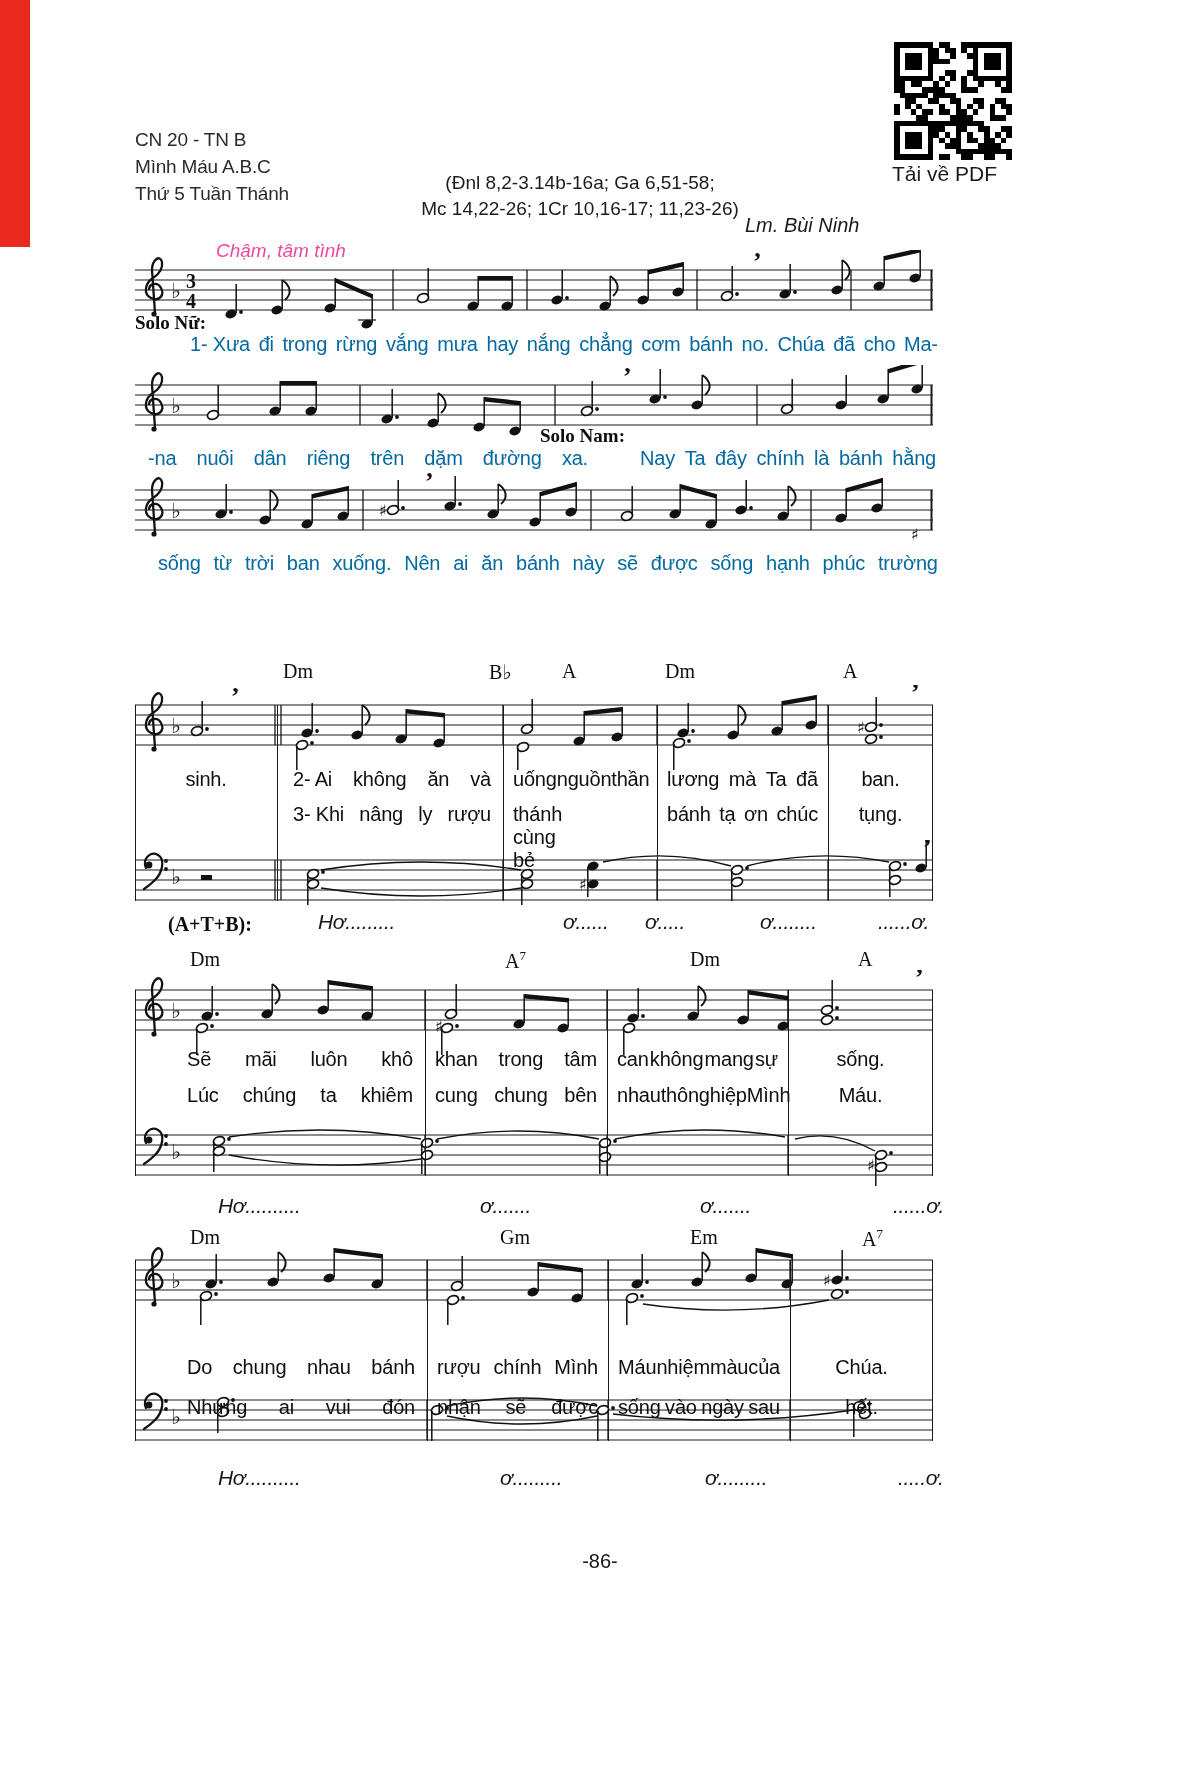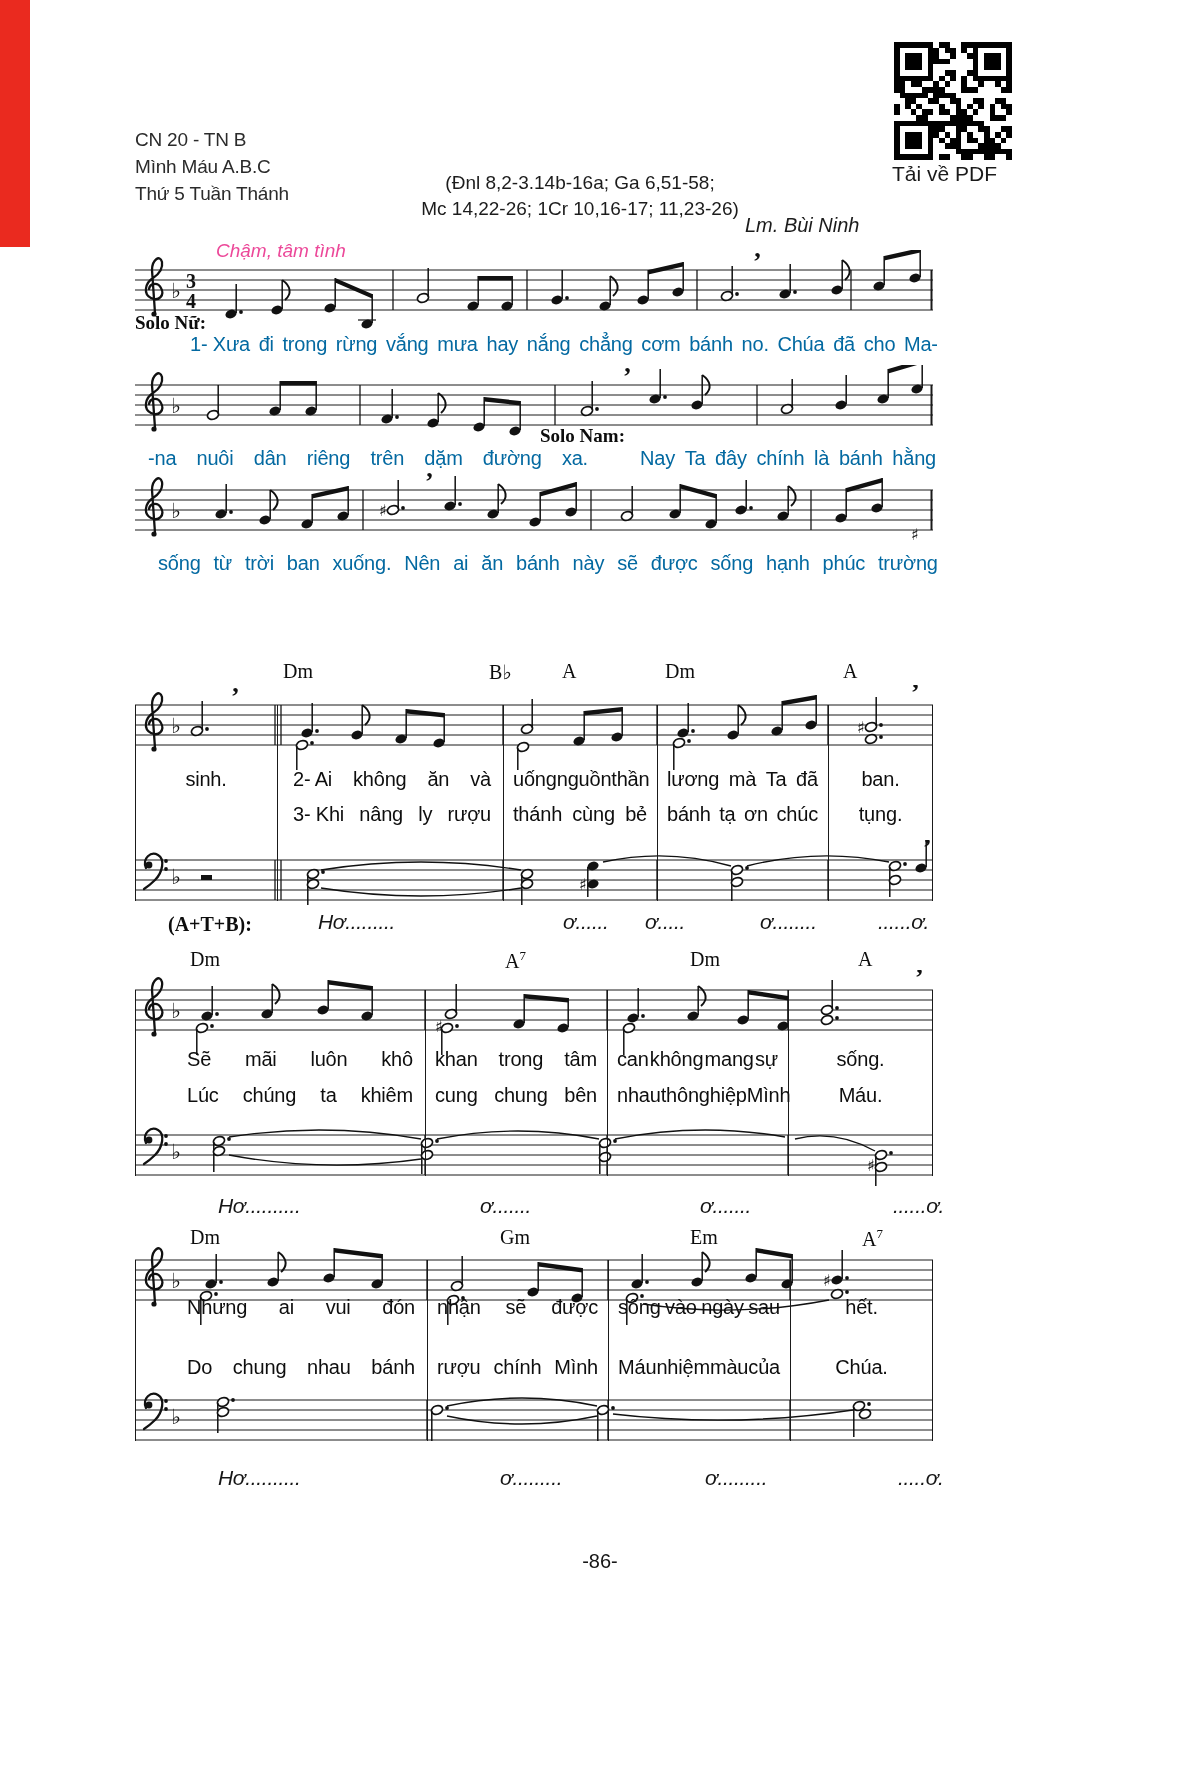--- a/index.html
+++ b/index.html
@@ -887,21 +887,21 @@
       </div>
     </div>
   <div class="colrow" style="left:135px;top:803px;width:798px;">
       <div class="col center" style="width: 142px;"></div>
       <div class="col" style="width: 226px; padding-left: 16px; padding-right: 12px;">
         <span>3- Khi</span>
         <span>nâng</span>
         <span>ly</span>
         <span>rượu</span>
       </div>
-      <div class="col" style="width: 154px; padding-left: 10px; padding-right: 10px;">
+      <div class="col" style="width: 154px; padding-left: 10px; padding-right: 10px; flex-direction: column;">
         <span>thánh</span>
         <span>cùng</span>
         <span>bẻ</span>
       </div>
       <div class="col" style="width: 171px; padding-left: 10px; padding-right: 10px;">
         <span>bánh</span>
         <span>tạ</span>
         <span>ơn</span>
         <span>chúc</span>
       </div>
@@ -946,21 +946,21 @@
       <div class="col" style="width: 181px; padding-left: 10px; padding-right: 10px;">
         <span>nhau</span>
         <span>thông</span>
         <span>hiệp</span>
         <span>Mình</span>
       </div>
       <div class="col center" style="width: 145px;">
         <span>Máu.</span>
       </div>
     </div>
-  <div class="colrow" style="left:135px;top:1296px;width:905px;align-items:center;">
+  <div class="colrow" style="left:135px;top:1396px;width:905px;align-items:center;">
       <div class="col" style="width: 292px; padding-left: 52px; padding-right: 12px;">
         <span>Nhưng</span>
         <span>ai</span>
         <span>vui</span>
         <span>đón</span>
       </div>
       <div class="col" style="width: 181px; padding-left: 10px; padding-right: 10px;">
         <span>nhận</span>
         <span>sẽ</span>
         <span>được</span>

